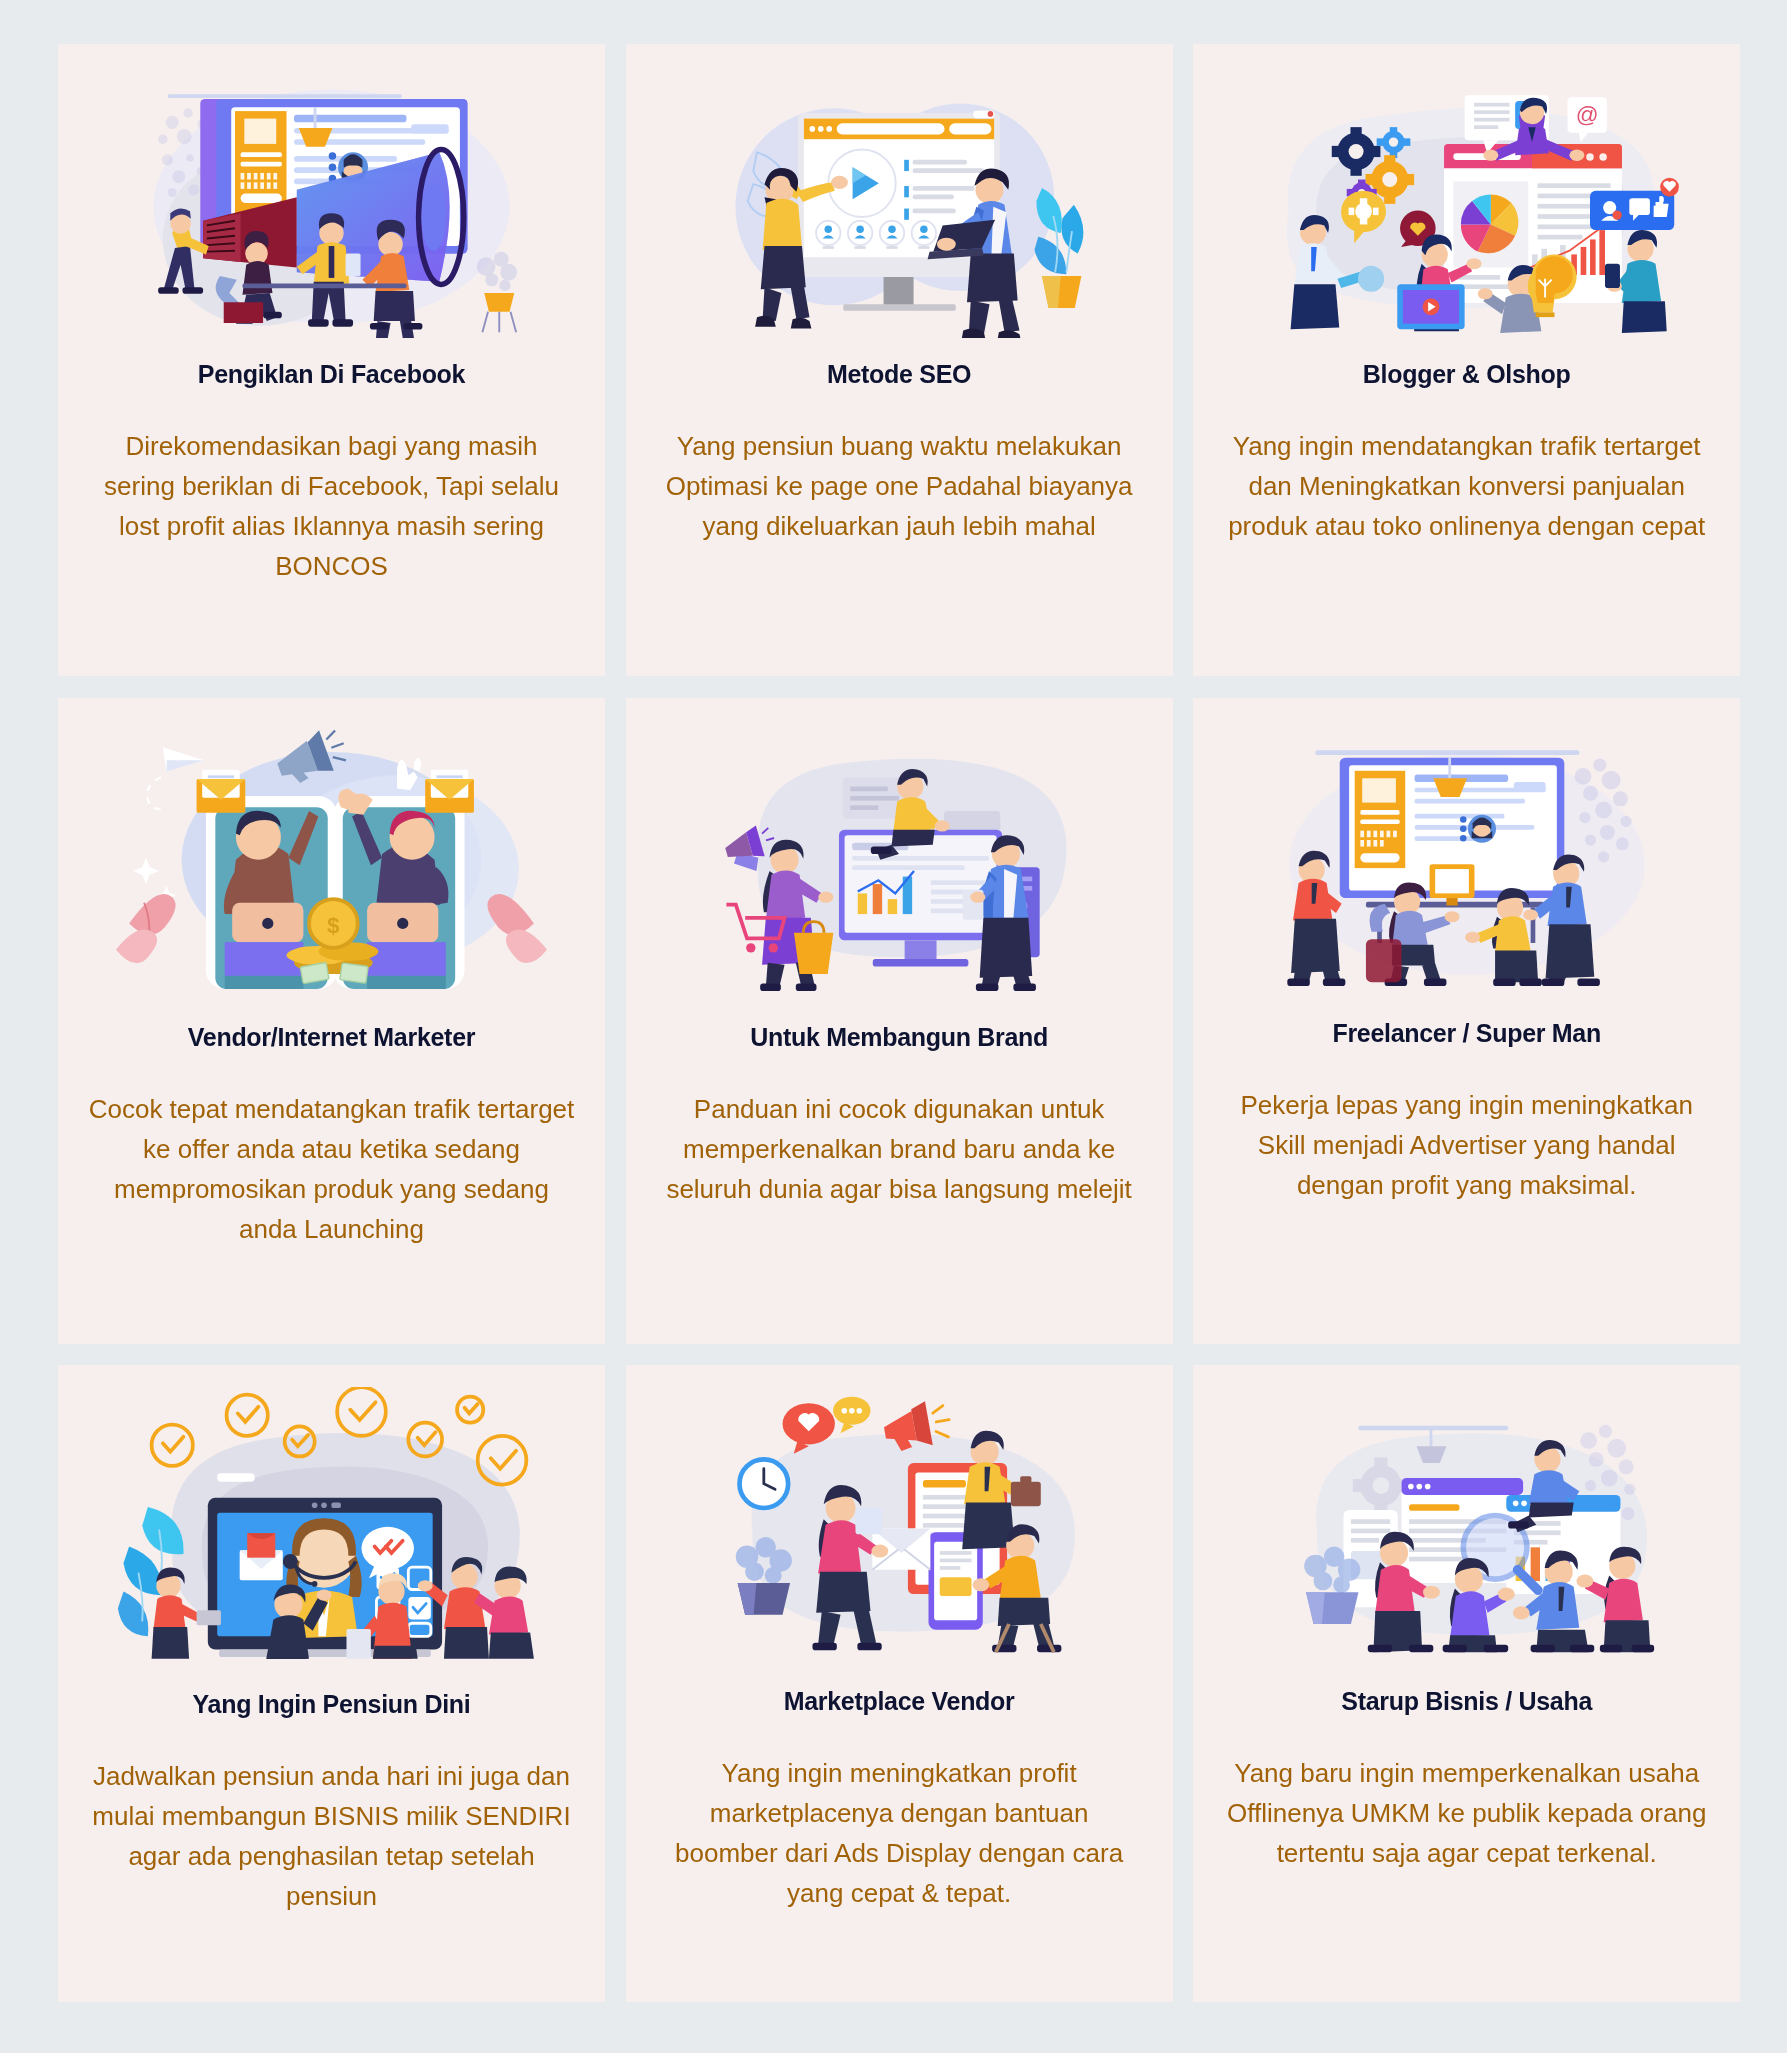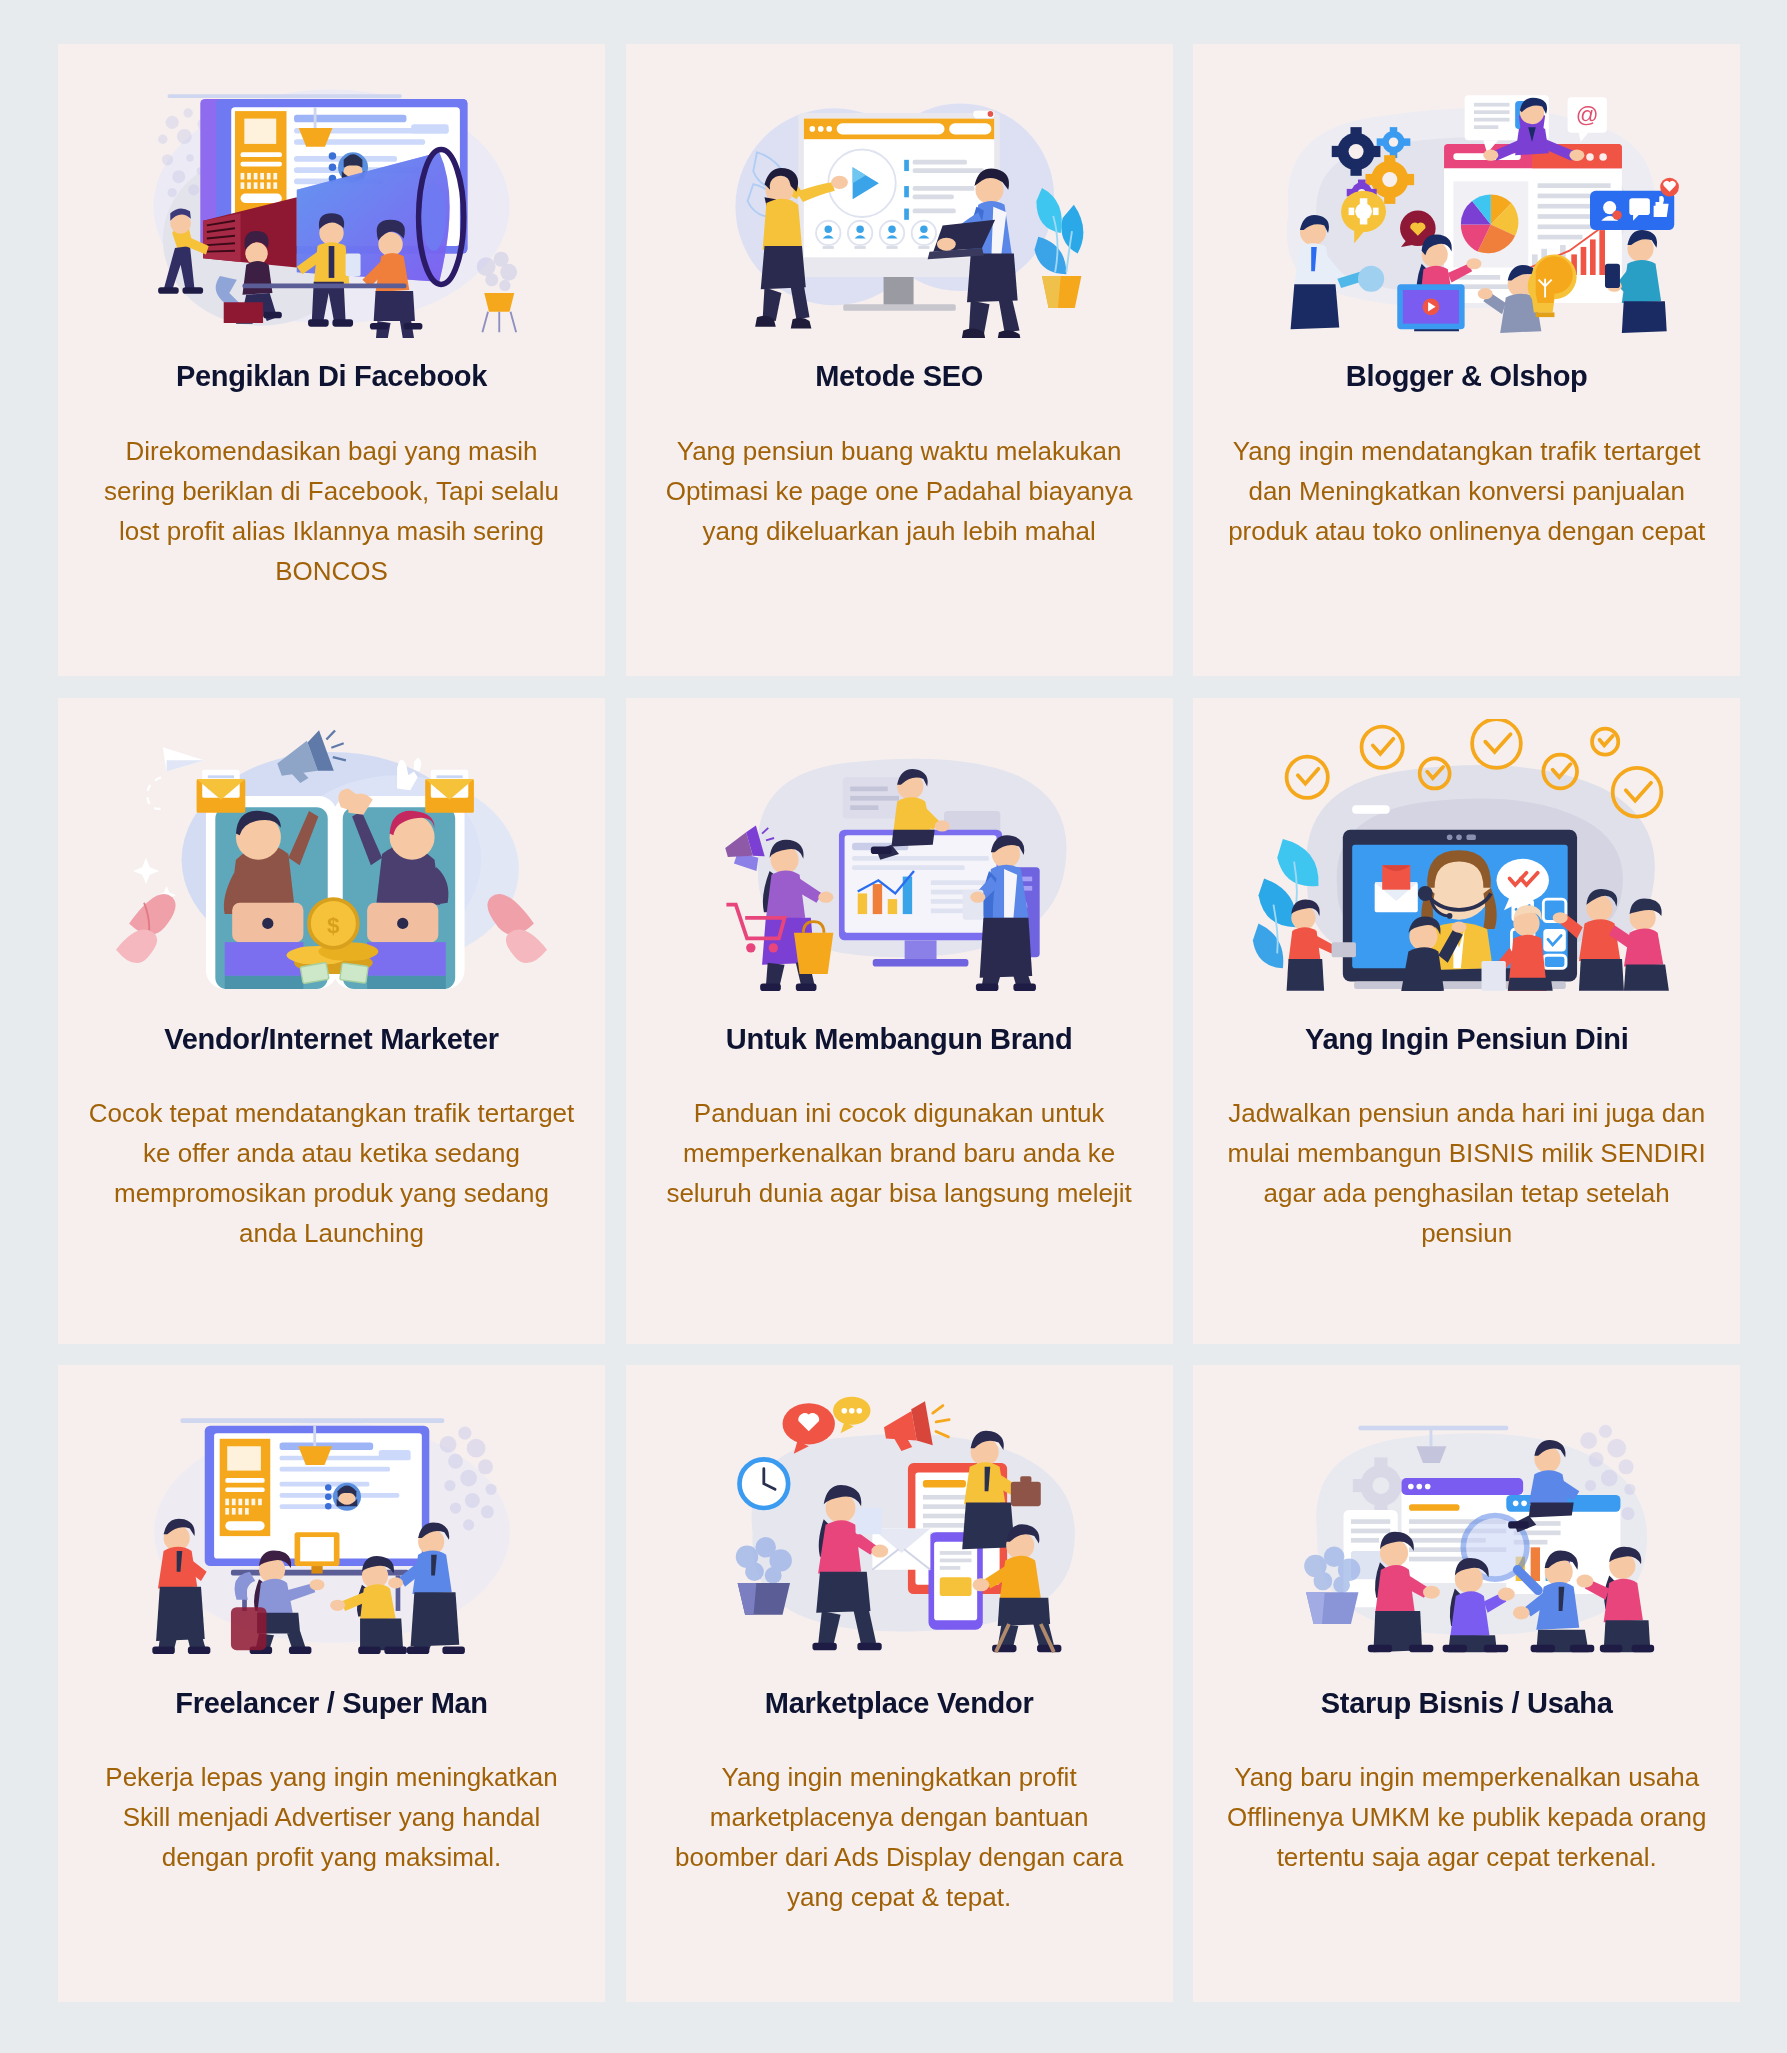--- a/index.html
+++ b/index.html
@@ -30,21 +30,21 @@
   .illo{
     width:100%;
     height:281px;
     display:flex;
     align-items:center;
     justify-content:center;
     flex:0 0 auto;
   }
   .illo svg{display:block;}
   .card-title{
-    font-size:29px;
+    font-size:25px;
     font-weight:bold;
     color:#0d1330;
     text-align:center;
     letter-spacing:-0.3px;
     margin:17px 0 0 0;
     line-height:1.2;
   }
   .card-desc{
     font-size:26px;
     color:#a16207;
@@ -732,150 +732,20 @@
           <path d="M26 198 h10 l12 36 h34 l6 -22 h-42" stroke="#e8457c" stroke-width="4" fill="none"></path>
           <circle cx="52" cy="244" r="5" fill="#e8457c"></circle>
             <circle cx="76" cy="244" r="5" fill="#e8457c"></circle>
         </g>
       </svg>
     </div>
     <div class="card-title">Untuk Membangun Brand</div>
     <div class="card-desc">Panduan ini cocok digunakan untuk memperkenalkan brand baru anda ke seluruh dunia agar bisa langsung melejit</div>
   </div>
 
-  <div class="card r2">
-    <div class="illo">
-      <svg width="431" height="272" viewBox="0 0 460 290">
-        <path d="M60 170 Q48 68 170 54 Q300 38 376 74 Q444 110 428 186 Q414 256 290 266 Q140 276 86 238 Q58 216 60 170z" fill="#e0e0ea"></path>
-        <path d="M92 180 Q84 100 190 88 Q296 76 356 108 Q408 136 394 194 Q380 244 278 252 Q160 260 116 230 Q92 214 92 180z" fill="#d4d4e2"></path>
-
-        <g fill="none" stroke="#f6a81c" stroke-width="4">
-          <circle cx="60" cy="62" r="22"></circle>
-            <circle cx="140" cy="30" r="22"></circle>
-            <circle cx="196" cy="58" r="16"></circle>
-          <circle cx="262" cy="26" r="26"></circle>
-            <circle cx="330" cy="56" r="18"></circle>
-            <circle cx="378" cy="24" r="14"></circle>
-          <circle cx="412" cy="78" r="26"></circle>
-        </g>
-        <g fill="none" stroke="#f6a81c" stroke-width="4" stroke-linecap="round">
-          <path d="M50 60 l8 9 14 -16"></path>
-            <path d="M130 28 l8 9 14 -16"></path>
-            <path d="M188 56 l6 7 11 -12"></path>
-          <path d="M250 24 l10 11 17 -19"></path>
-            <path d="M322 54 l7 8 12 -14"></path>
-            <path d="M372 22 l5 6 9 -10"></path>
-          <path d="M400 76 l10 11 17 -19"></path>
-        </g>
-        <rect x="108" y="92" width="40" height="9" rx="4" fill="#fff"></rect>
-
-        <rect x="98" y="118" width="250" height="162" rx="8" fill="#2a3050"></rect>
-        <rect x="108" y="134" width="230" height="132" rx="3" fill="#3a9bf0"></rect>
-        <g fill="#8a91b0">
-            <circle cx="212" cy="126" r="3"></circle>
-            <circle cx="222" cy="126" r="3"></circle>
-            <rect x="230" y="123" width="10" height="6" rx="2"></rect>
-          </g>
-
-        <g>
-          <circle cx="222" cy="180" r="34" fill="#f6d8b8"></circle>
-          <path d="M188 180 q-2 -40 34 -40 q36 0 34 40 l-8 0 q0 -28 -26 -28 q-26 0 -26 28z" fill="#8e5a2a"></path>
-          <path d="M188 180 q-10 26 -4 44 l12 0 q-4 -24 0 -38z" fill="#8e5a2a"></path>
-          <path d="M256 180 q10 26 4 44 l-12 0 q4 -24 0 -38z" fill="#8e5a2a"></path>
-          <path d="M188 186 a36 26 0 0 0 68 0" fill="none" stroke="#2a3050" stroke-width="4"></path>
-          <circle cx="186" cy="186" r="8" fill="#2a3050"></circle>
-          <path d="M192 192 q4 16 18 18" stroke="#2a3050" stroke-width="3" fill="none"></path>
-          <circle cx="212" cy="210" r="3" fill="#2a3050"></circle>
-          <path d="M192 224 q30 -14 60 0 l6 42 -72 2z" fill="#f6c23a"></path>
-          <path d="M216 224 l6 20 6 -20 l-4 42 h-8z" fill="#fff"></path>
-        </g>
-
-        <g>
-          <rect x="132" y="174" width="46" height="32" rx="2" fill="#fff"></rect>
-          <path d="M132 174 l23 20 23 -20z" fill="#e8eef8"></path>
-          <path d="M140 156 h30 v26 h-30z" fill="#f05444"></path>
-          <path d="M140 156 q15 12 30 0" fill="#d8453a"></path>
-        </g>
-
-        <g>
-          <ellipse cx="290" cy="172" rx="28" ry="23" fill="#fff"></ellipse>
-          <path d="M276 190 l-6 14 16 -8z" fill="#fff"></path>
-          <g fill="none" stroke="#f05444" stroke-width="4" stroke-linecap="round">
-            <path d="M276 170 l6 7 12 -13"></path>
-              <path d="M288 170 l6 7 12 -13"></path>
-          </g>
-        </g>
-
-        <g>
-          <rect x="278" y="192" width="24" height="24" rx="4" fill="#fff"></rect>
-          <path d="M283 203 l5 6 9 -10" stroke="#3a9bf0" stroke-width="3" fill="none" stroke-linecap="round"></path>
-          <rect x="312" y="192" width="24" height="24" rx="4" fill="none" stroke="#fff" stroke-width="3"></rect>
-          <rect x="278" y="224" width="24" height="24" rx="4" fill="none" stroke="#fff" stroke-width="3"></rect>
-          <rect x="312" y="224" width="24" height="24" rx="4" fill="#fff"></rect>
-          <path d="M317 235 l5 6 9 -10" stroke="#3a9bf0" stroke-width="3" fill="none" stroke-linecap="round"></path>
-          <rect x="278" y="252" width="24" height="14" rx="4" fill="#fff"></rect>
-          <path d="M283 259 l5 5 9 -8" stroke="#3a9bf0" stroke-width="3" fill="none" stroke-linecap="round"></path>
-          <rect x="312" y="252" width="24" height="14" rx="4" fill="none" stroke="#fff" stroke-width="3"></rect>
-        </g>
-        <rect x="110" y="280" width="226" height="8" rx="3" fill="#c6c6d4"></rect>
-
-        <g>
-          <path d="M34 128 q40 10 38 50 q-36 4 -44 -30z" fill="#3fc6f0"></path>
-          <path d="M14 170 q38 14 34 52 q-34 0 -40 -34z" fill="#2aa8e8"></path>
-          <path d="M8 218 q30 14 26 48 q-28 -2 -32 -30z" fill="#3ba3e8"></path>
-          <g fill="none" stroke="#9fd8f5" stroke-width="2">
-            <path d="M46 152 q6 34 0 60"></path>
-              <path d="M24 198 q6 32 4 52"></path>
-          </g>
-        </g>
-
-        <g>
-          <circle cx="56" cy="212" r="13" fill="#f6c9a4"></circle>
-          <path d="M43 208 q2 -18 20 -15 q12 3 10 17 q-3 -10 -14 -8 q-12 2 -16 6z" fill="#2a2a4e"></path>
-          <path d="M44 226 q14 -8 26 0 l4 30 -34 2z" fill="#f05444"></path>
-          <path d="M40 256 h36 l2 34 -40 0z" fill="#2a3050"></path>
-          <path d="M68 230 l22 12 -4 8 -22 -10z" fill="#f05444"></path>
-          <rect x="86" y="238" width="26" height="16" rx="2" fill="#c6c6d4"></rect>
-        </g>
-        <g>
-          <circle cx="184" cy="232" r="15" fill="#f6c9a4"></circle>
-          <path d="M168 228 q4 -20 22 -17 q14 3 12 19 q-4 -12 -16 -10 q-14 2 -18 8z" fill="#2a3050"></path>
-          <path d="M168 248 q18 -9 32 0 l6 42 -46 2z" fill="#2a3050"></path>
-          <path d="M200 252 l16 -28 10 6 -16 30z" fill="#2a3050"></path>
-          <ellipse cx="222" cy="222" rx="8" ry="6" fill="#f6c9a4"></ellipse>
-        </g>
-        <g>
-          <circle cx="294" cy="218" r="14" fill="#f6c9a4"></circle>
-          <path d="M280 214 q2 -18 20 -15 q12 3 10 16 q-4 -10 -14 -8 q-12 1 -16 7z" fill="#f6d8b8"></path>
-          <path d="M280 234 q16 -8 30 0 l6 56 -42 2z" fill="#f05444"></path>
-          <path d="M276 276 h44 l2 14 -48 0z" fill="#2a3050"></path>
-          <path d="M276 244 l-18 22 8 8 16 -20z" fill="#f05444"></path>
-          <rect x="246" y="258" width="26" height="32" rx="2" fill="#e4e6f2"></rect>
-        </g>
-        <g>
-          <circle cx="372" cy="202" r="14" fill="#f6c9a4"></circle>
-          <path d="M358 198 q2 -20 22 -16 q14 3 10 18 q-6 -22 -32 -2z" fill="#2a3050"></path>
-          <path d="M356 218 q18 -9 32 0 l6 38 -44 2z" fill="#f05444"></path>
-          <path d="M352 256 h44 l2 34 -48 0z" fill="#2a3050"></path>
-          <path d="M354 222 l-18 -14 -6 10 18 16z" fill="#f05444"></path>
-          <ellipse cx="330" cy="212" rx="8" ry="6" fill="#f6c9a4"></ellipse>
-        </g>
-        <g>
-          <circle cx="418" cy="212" r="14" fill="#f6c9a4"></circle>
-          <path d="M404 208 q2 -20 22 -16 q14 3 12 18 q-6 -8 -18 -6 q-12 2 -16 4z" fill="#2a3050"></path>
-          <path d="M404 228 q18 -9 30 0 l6 34 -42 2z" fill="#e8457c"></path>
-          <path d="M400 262 h42 l4 28 -48 0z" fill="#2a3050"></path>
-          <path d="M406 232 l-18 -12 -6 10 20 14z" fill="#e8457c"></path>
-        </g>
-      </svg>
-    </div>
-    <div class="card-title">Yang Ingin Pensiun Dini</div>
-    <div class="card-desc">Jadwalkan pensiun anda hari ini juga dan mulai membangun BISNIS milik SENDIRI agar ada penghasilan tetap setelah pensiun</div>
-  </div>
-
   <div class="card r3">
     <div class="illo">
       <svg width="412" height="262" viewBox="0 0 440 280">
         <ellipse cx="220" cy="150" rx="190" ry="118" fill="#eceaf4" opacity=".7"></ellipse>
         <g opacity=".45" fill="#c6c6e8">
           <circle cx="344" cy="56" r="9"></circle>
             <circle cx="362" cy="44" r="7"></circle>
             <circle cx="374" cy="60" r="10"></circle>
           <circle cx="352" cy="74" r="8"></circle>
             <circle cx="384" cy="80" r="8"></circle>
@@ -992,20 +862,150 @@
           <rect x="338" y="272" width="24" height="8" rx="3" fill="#1e1c45"></rect>
           <path d="M312 182 l-20 16 6 10 20 -16z" fill="#5b87e8"></path>
           <ellipse cx="288" cy="204" rx="8" ry="6" fill="#f6c9a4"></ellipse>
         </g>
       </svg>
     </div>
     <div class="card-title">Freelancer / Super Man</div>
     <div class="card-desc">Pekerja lepas yang ingin meningkatkan Skill menjadi Advertiser yang handal dengan profit yang maksimal.</div>
   </div>
 
+  <div class="card r2">
+    <div class="illo">
+      <svg width="431" height="272" viewBox="0 0 460 290">
+        <path d="M60 170 Q48 68 170 54 Q300 38 376 74 Q444 110 428 186 Q414 256 290 266 Q140 276 86 238 Q58 216 60 170z" fill="#e0e0ea"></path>
+        <path d="M92 180 Q84 100 190 88 Q296 76 356 108 Q408 136 394 194 Q380 244 278 252 Q160 260 116 230 Q92 214 92 180z" fill="#d4d4e2"></path>
+
+        <g fill="none" stroke="#f6a81c" stroke-width="4">
+          <circle cx="60" cy="62" r="22"></circle>
+            <circle cx="140" cy="30" r="22"></circle>
+            <circle cx="196" cy="58" r="16"></circle>
+          <circle cx="262" cy="26" r="26"></circle>
+            <circle cx="330" cy="56" r="18"></circle>
+            <circle cx="378" cy="24" r="14"></circle>
+          <circle cx="412" cy="78" r="26"></circle>
+        </g>
+        <g fill="none" stroke="#f6a81c" stroke-width="4" stroke-linecap="round">
+          <path d="M50 60 l8 9 14 -16"></path>
+            <path d="M130 28 l8 9 14 -16"></path>
+            <path d="M188 56 l6 7 11 -12"></path>
+          <path d="M250 24 l10 11 17 -19"></path>
+            <path d="M322 54 l7 8 12 -14"></path>
+            <path d="M372 22 l5 6 9 -10"></path>
+          <path d="M400 76 l10 11 17 -19"></path>
+        </g>
+        <rect x="108" y="92" width="40" height="9" rx="4" fill="#fff"></rect>
+
+        <rect x="98" y="118" width="250" height="162" rx="8" fill="#2a3050"></rect>
+        <rect x="108" y="134" width="230" height="132" rx="3" fill="#3a9bf0"></rect>
+        <g fill="#8a91b0">
+            <circle cx="212" cy="126" r="3"></circle>
+            <circle cx="222" cy="126" r="3"></circle>
+            <rect x="230" y="123" width="10" height="6" rx="2"></rect>
+          </g>
+
+        <g>
+          <circle cx="222" cy="180" r="34" fill="#f6d8b8"></circle>
+          <path d="M188 180 q-2 -40 34 -40 q36 0 34 40 l-8 0 q0 -28 -26 -28 q-26 0 -26 28z" fill="#8e5a2a"></path>
+          <path d="M188 180 q-10 26 -4 44 l12 0 q-4 -24 0 -38z" fill="#8e5a2a"></path>
+          <path d="M256 180 q10 26 4 44 l-12 0 q4 -24 0 -38z" fill="#8e5a2a"></path>
+          <path d="M188 186 a36 26 0 0 0 68 0" fill="none" stroke="#2a3050" stroke-width="4"></path>
+          <circle cx="186" cy="186" r="8" fill="#2a3050"></circle>
+          <path d="M192 192 q4 16 18 18" stroke="#2a3050" stroke-width="3" fill="none"></path>
+          <circle cx="212" cy="210" r="3" fill="#2a3050"></circle>
+          <path d="M192 224 q30 -14 60 0 l6 42 -72 2z" fill="#f6c23a"></path>
+          <path d="M216 224 l6 20 6 -20 l-4 42 h-8z" fill="#fff"></path>
+        </g>
+
+        <g>
+          <rect x="132" y="174" width="46" height="32" rx="2" fill="#fff"></rect>
+          <path d="M132 174 l23 20 23 -20z" fill="#e8eef8"></path>
+          <path d="M140 156 h30 v26 h-30z" fill="#f05444"></path>
+          <path d="M140 156 q15 12 30 0" fill="#d8453a"></path>
+        </g>
+
+        <g>
+          <ellipse cx="290" cy="172" rx="28" ry="23" fill="#fff"></ellipse>
+          <path d="M276 190 l-6 14 16 -8z" fill="#fff"></path>
+          <g fill="none" stroke="#f05444" stroke-width="4" stroke-linecap="round">
+            <path d="M276 170 l6 7 12 -13"></path>
+              <path d="M288 170 l6 7 12 -13"></path>
+          </g>
+        </g>
+
+        <g>
+          <rect x="278" y="192" width="24" height="24" rx="4" fill="#fff"></rect>
+          <path d="M283 203 l5 6 9 -10" stroke="#3a9bf0" stroke-width="3" fill="none" stroke-linecap="round"></path>
+          <rect x="312" y="192" width="24" height="24" rx="4" fill="none" stroke="#fff" stroke-width="3"></rect>
+          <rect x="278" y="224" width="24" height="24" rx="4" fill="none" stroke="#fff" stroke-width="3"></rect>
+          <rect x="312" y="224" width="24" height="24" rx="4" fill="#fff"></rect>
+          <path d="M317 235 l5 6 9 -10" stroke="#3a9bf0" stroke-width="3" fill="none" stroke-linecap="round"></path>
+          <rect x="278" y="252" width="24" height="14" rx="4" fill="#fff"></rect>
+          <path d="M283 259 l5 5 9 -8" stroke="#3a9bf0" stroke-width="3" fill="none" stroke-linecap="round"></path>
+          <rect x="312" y="252" width="24" height="14" rx="4" fill="none" stroke="#fff" stroke-width="3"></rect>
+        </g>
+        <rect x="110" y="280" width="226" height="8" rx="3" fill="#c6c6d4"></rect>
+
+        <g>
+          <path d="M34 128 q40 10 38 50 q-36 4 -44 -30z" fill="#3fc6f0"></path>
+          <path d="M14 170 q38 14 34 52 q-34 0 -40 -34z" fill="#2aa8e8"></path>
+          <path d="M8 218 q30 14 26 48 q-28 -2 -32 -30z" fill="#3ba3e8"></path>
+          <g fill="none" stroke="#9fd8f5" stroke-width="2">
+            <path d="M46 152 q6 34 0 60"></path>
+              <path d="M24 198 q6 32 4 52"></path>
+          </g>
+        </g>
+
+        <g>
+          <circle cx="56" cy="212" r="13" fill="#f6c9a4"></circle>
+          <path d="M43 208 q2 -18 20 -15 q12 3 10 17 q-3 -10 -14 -8 q-12 2 -16 6z" fill="#2a2a4e"></path>
+          <path d="M44 226 q14 -8 26 0 l4 30 -34 2z" fill="#f05444"></path>
+          <path d="M40 256 h36 l2 34 -40 0z" fill="#2a3050"></path>
+          <path d="M68 230 l22 12 -4 8 -22 -10z" fill="#f05444"></path>
+          <rect x="86" y="238" width="26" height="16" rx="2" fill="#c6c6d4"></rect>
+        </g>
+        <g>
+          <circle cx="184" cy="232" r="15" fill="#f6c9a4"></circle>
+          <path d="M168 228 q4 -20 22 -17 q14 3 12 19 q-4 -12 -16 -10 q-14 2 -18 8z" fill="#2a3050"></path>
+          <path d="M168 248 q18 -9 32 0 l6 42 -46 2z" fill="#2a3050"></path>
+          <path d="M200 252 l16 -28 10 6 -16 30z" fill="#2a3050"></path>
+          <ellipse cx="222" cy="222" rx="8" ry="6" fill="#f6c9a4"></ellipse>
+        </g>
+        <g>
+          <circle cx="294" cy="218" r="14" fill="#f6c9a4"></circle>
+          <path d="M280 214 q2 -18 20 -15 q12 3 10 16 q-4 -10 -14 -8 q-12 1 -16 7z" fill="#f6d8b8"></path>
+          <path d="M280 234 q16 -8 30 0 l6 56 -42 2z" fill="#f05444"></path>
+          <path d="M276 276 h44 l2 14 -48 0z" fill="#2a3050"></path>
+          <path d="M276 244 l-18 22 8 8 16 -20z" fill="#f05444"></path>
+          <rect x="246" y="258" width="26" height="32" rx="2" fill="#e4e6f2"></rect>
+        </g>
+        <g>
+          <circle cx="372" cy="202" r="14" fill="#f6c9a4"></circle>
+          <path d="M358 198 q2 -20 22 -16 q14 3 10 18 q-6 -22 -32 -2z" fill="#2a3050"></path>
+          <path d="M356 218 q18 -9 32 0 l6 38 -44 2z" fill="#f05444"></path>
+          <path d="M352 256 h44 l2 34 -48 0z" fill="#2a3050"></path>
+          <path d="M354 222 l-18 -14 -6 10 18 16z" fill="#f05444"></path>
+          <ellipse cx="330" cy="212" rx="8" ry="6" fill="#f6c9a4"></ellipse>
+        </g>
+        <g>
+          <circle cx="418" cy="212" r="14" fill="#f6c9a4"></circle>
+          <path d="M404 208 q2 -20 22 -16 q14 3 12 18 q-6 -8 -18 -6 q-12 2 -16 4z" fill="#2a3050"></path>
+          <path d="M404 228 q18 -9 30 0 l6 34 -42 2z" fill="#e8457c"></path>
+          <path d="M400 262 h42 l4 28 -48 0z" fill="#2a3050"></path>
+          <path d="M406 232 l-18 -12 -6 10 20 14z" fill="#e8457c"></path>
+        </g>
+      </svg>
+    </div>
+    <div class="card-title">Yang Ingin Pensiun Dini</div>
+    <div class="card-desc">Jadwalkan pensiun anda hari ini juga dan mulai membangun BISNIS milik SENDIRI agar ada penghasilan tetap setelah pensiun</div>
+  </div>
+
   <div class="card r3">
     <div class="illo">
       <svg width="403" height="262" viewBox="0 0 430 280">
         <path d="M58 150 Q46 58 160 48 Q280 36 348 70 Q414 104 400 176 Q386 244 266 254 Q130 264 82 222 Q56 198 58 150z" fill="#e6e6ee"></path>
 
         <g>
           <ellipse cx="118" cy="34" rx="28" ry="22" fill="#f05444"></ellipse>
           <path d="M106 52 l-4 14 16 -8z" fill="#f05444"></path>
           <path d="M118 42 l-11 -11 a7 7 0 0 1 11 -7 a7 7 0 0 1 11 7z" fill="#fff"></path>
           <ellipse cx="164" cy="20" rx="20" ry="15" fill="#f6c23a"></ellipse>

